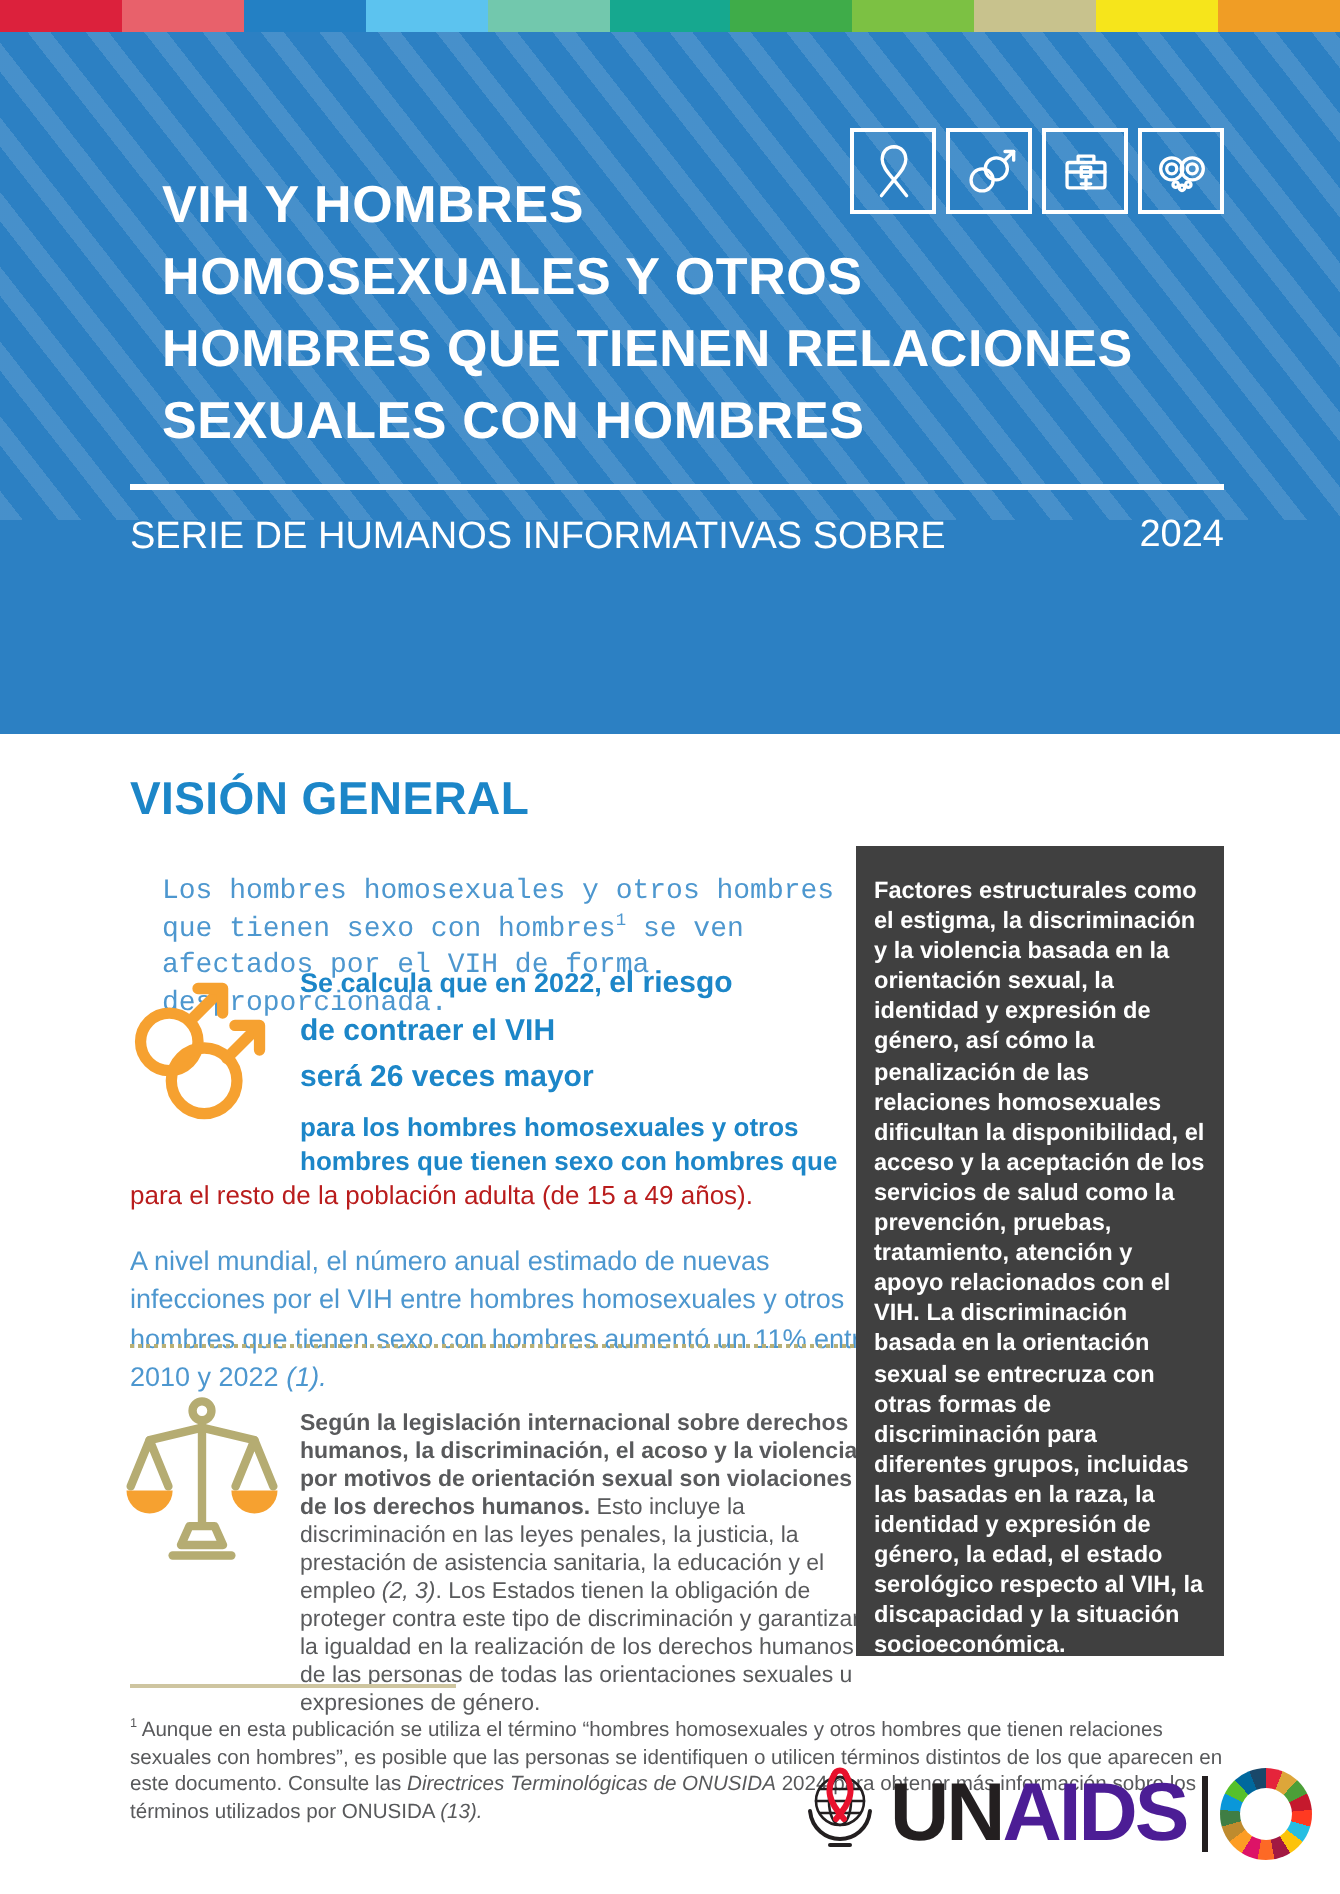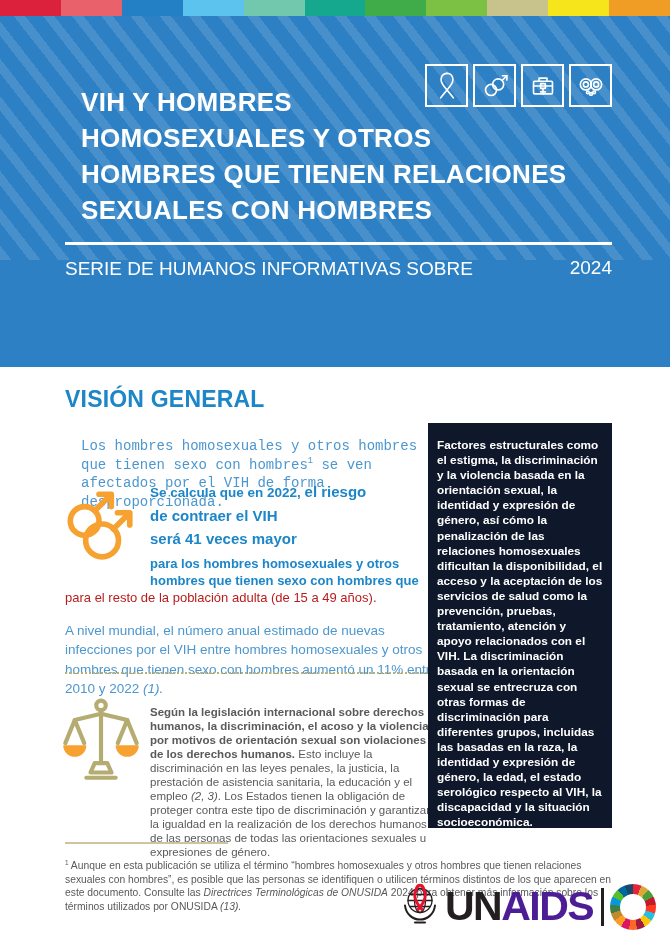--- a/index.html
+++ b/index.html
@@ -36,21 +36,21 @@
   .stat-big{white-space:pre-line;}
   .stat-sub{font-size:13px;line-height:17px;margin-top:4px;}
   .stat-full{position:absolute;left:65px;top:590px;font-size:13px;font-weight:normal;color:#b91c1c;}
   .stat-para{position:absolute;left:65px;top:607px;width:378px;font-size:13.5px;line-height:19.5px;color:#4D97CF;}
   .stat-para em,.law em,.footnote em{font-style:italic;}
   .dotline{position:absolute;left:65px;top:672px;width:362px;border-top:2px dotted #B9B075;}
   .law-icon{position:absolute;left:60px;top:697px;}
   .law-icon svg{stroke:#B5AC72;fill:none;stroke-width:4;stroke-linecap:round;stroke-linejoin:round;}
   .law{position:absolute;left:150px;top:693px;width:280px;font-size:11.5px;line-height:14px;color:#595A5C;}
   
-  .sidebox{position:absolute;left:428px;top:423px;width:184px;height:405px;background:#0f172a;
+  .sidebox{position:absolute;left:428px;top:423px;width:184px;height:405px;background:#404040;
       box-sizing:border-box;padding:15px 9px;overflow:hidden;}
   .sidebox-text{color:#fff;font-size:11.8px;line-height:15.1px;font-weight:bold;}
   
   .footrule{position:absolute;left:65px;top:842px;width:163px;height:2px;background:#CEC5A0;}
   .footnote{position:absolute;left:65px;top:849px;width:548px;font-size:10.3px;line-height:13.4px;color:#58595B;}
   
   .logo{position:absolute;left:397px;top:883px;height:47px;display:flex;align-items:center;}
   .logo-text{font-size:41px;font-weight:bold;letter-spacing:-1.5px;line-height:1;margin-left:2px;}
   .logo-un{color:#231F20;}
   .logo-aids{color:#4c1d95;}
@@ -141,21 +141,21 @@
         <path d="M39 10 H51 V22"></path>
         <circle cx="42" cy="55" r="16"></circle>
         <path d="M53 44 L68 29"></path>
         <path d="M57 28 H69 V40"></path>
       </svg>
   </div>
 
   <div class="stat-callout">
     <span class="stat-lead-small">Se calcula que en 2022, </span><span class="stat-lead-big">el riesgo</span>
     <div class="stat-big">de contraer el VIH
-será 41 veces mayor</div>
+será 26 veces mayor</div>
     <div class="stat-sub">para los hombres homosexuales y otros hombres que tienen sexo con hombres que</div>
   </div>
 
   <div class="stat-full">para el resto de la población adulta (de 15 a 49 años).</div>
 
   <p class="stat-para"><span>A nivel mundial, el número anual estimado de nuevas infecciones por el VIH entre hombres homosexuales y otros hombres que tienen sexo con hombres aumentó un 11% entre 2010 y 2022 </span><em>(1).</em></p>
 
   <div class="dotline"></div>
 
   <div class="law-icon">

